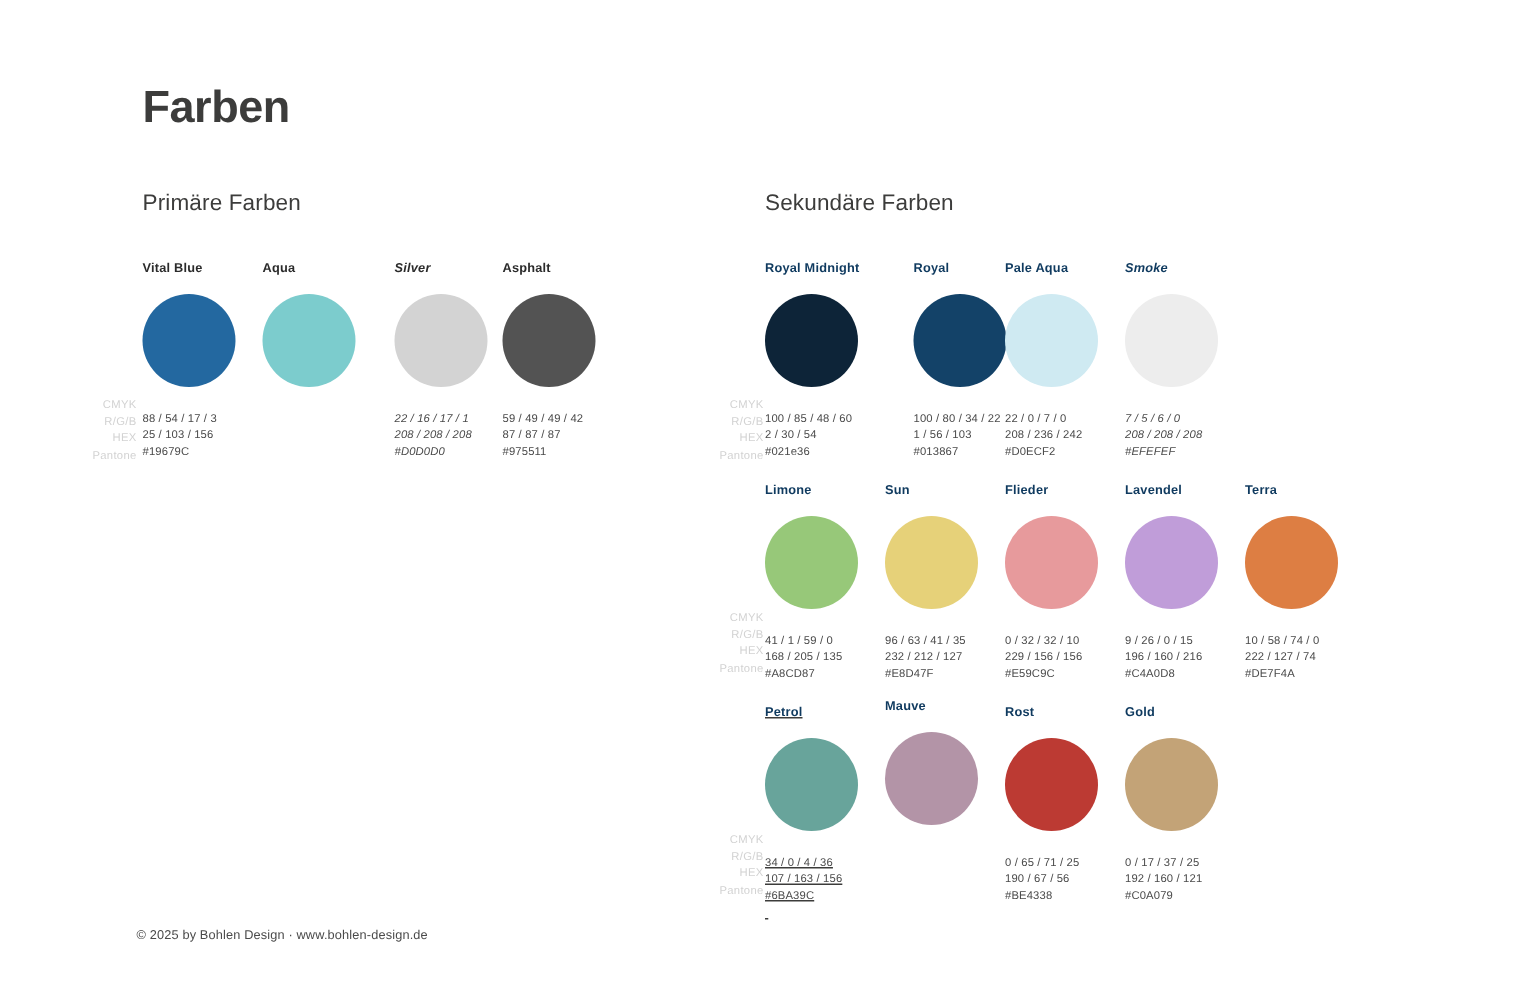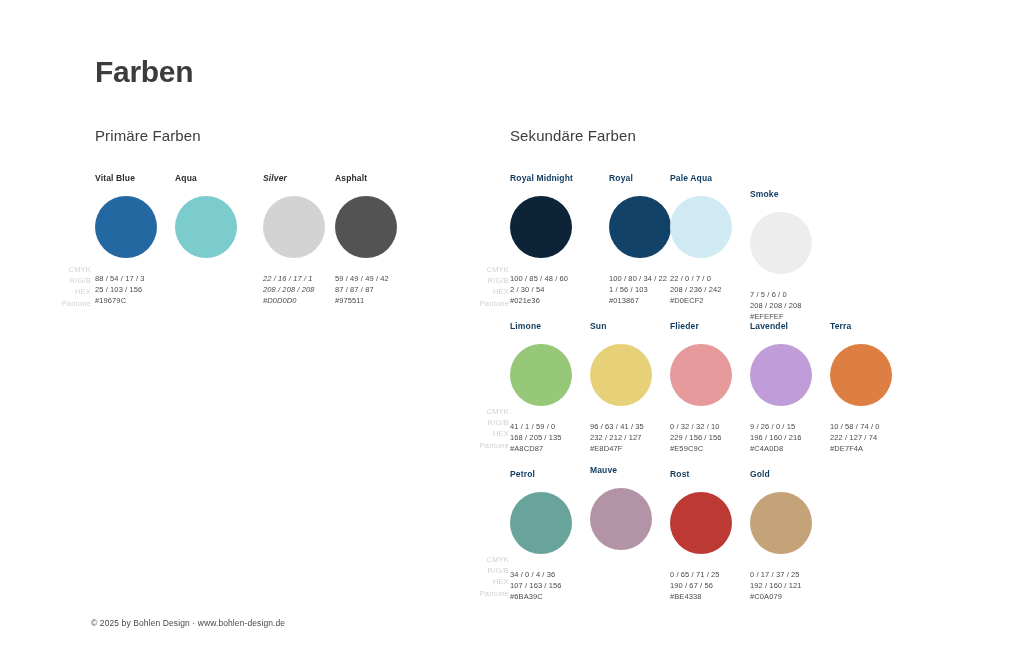--- a/index.html
+++ b/index.html
@@ -203,21 +203,21 @@
       <div class="swatch" style="left: 160px; top: 0px;">
         <div class="swatch-name">Pale Aqua</div>
         <div class="swatch-circle" style="background: rgb(207, 234, 242);"></div>
         <div class="swatch-values">
           <div>22 / 0 / 7 / 0</div>
           <div>208 / 236 / 242</div>
           <div>#D0ECF2</div>
           <div class="val-pantone">&nbsp;</div>
         </div>
       </div>
-      <div class="swatch" style="left: 240px; top: 16px;">
+      <div class="swatch" style="left: 240px; top: 0px; font-style: italic;">
         <div class="swatch-name">Smoke</div>
         <div class="swatch-circle" style="background: rgb(237, 237, 237);"></div>
         <div class="swatch-values">
           <div>7 / 5 / 6 / 0</div>
           <div>208 / 208 / 208</div>
           <div>#EFEFEF</div>
           <div class="val-pantone">&nbsp;</div>
         </div>
       </div>
       <div class="swatch" style="left: 0px; top: 148px;">
@@ -263,21 +263,21 @@
       <div class="swatch" style="left: 320px; top: 148px;">
         <div class="swatch-name">Terra</div>
         <div class="swatch-circle" style="background: rgb(221, 126, 67);"></div>
         <div class="swatch-values">
           <div>10 / 58 / 74 / 0</div>
           <div>222 / 127 / 74</div>
           <div>#DE7F4A</div>
           <div class="val-pantone">&nbsp;</div>
         </div>
       </div>
-      <div class="swatch" style="left: 0px; top: 296px;">
+      <div class="swatch" style="left: 0px; top: 296px; text-decoration: underline;">
         <div class="swatch-name">Petrol</div>
         <div class="swatch-circle" style="background: rgb(104, 164, 155);"></div>
         <div class="swatch-values">
           <div>34 / 0 / 4 / 36</div>
           <div>107 / 163 / 156</div>
           <div>#6BA39C</div>
           <div class="val-pantone">&nbsp;</div>
         </div>
       </div>
       <div class="swatch" style="left: 80px; top: 292px;">

